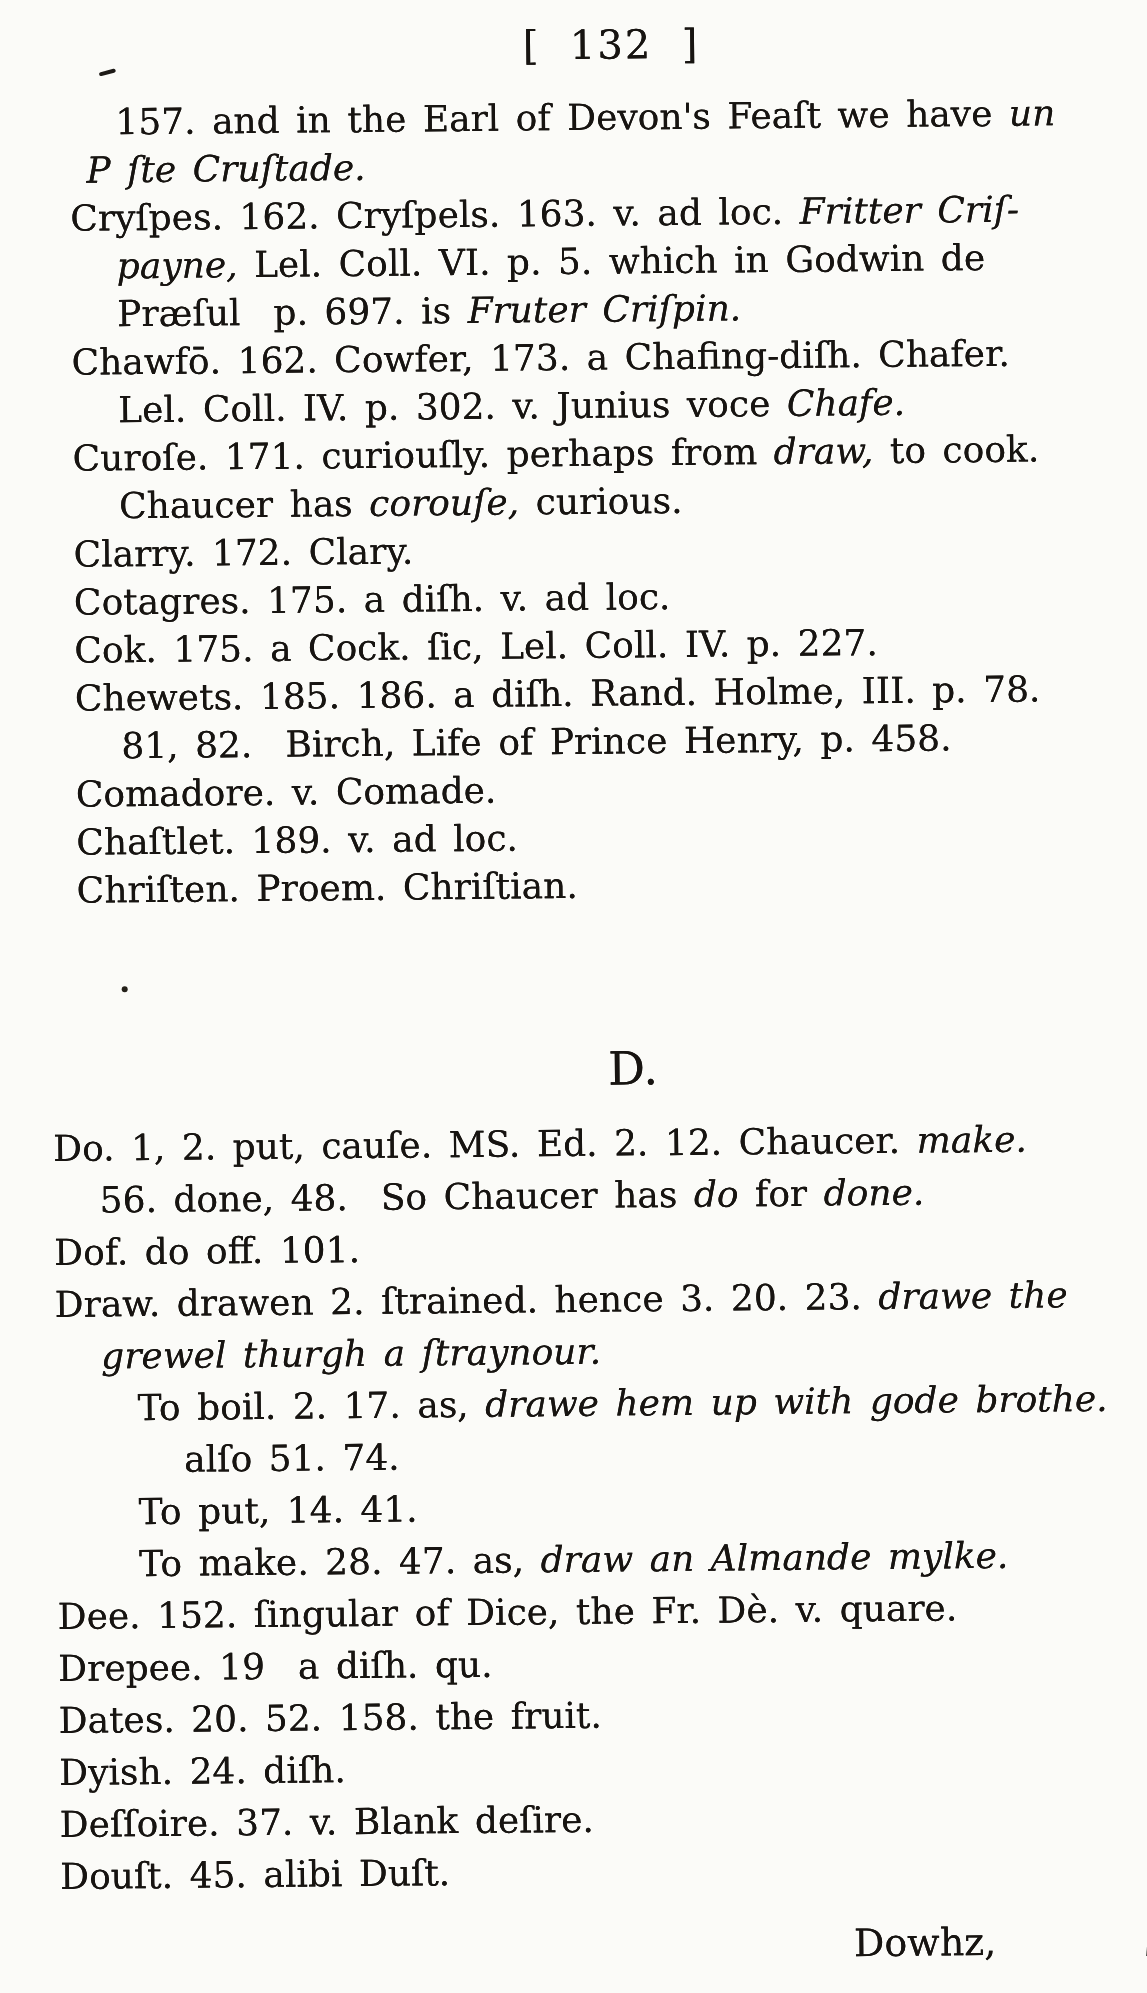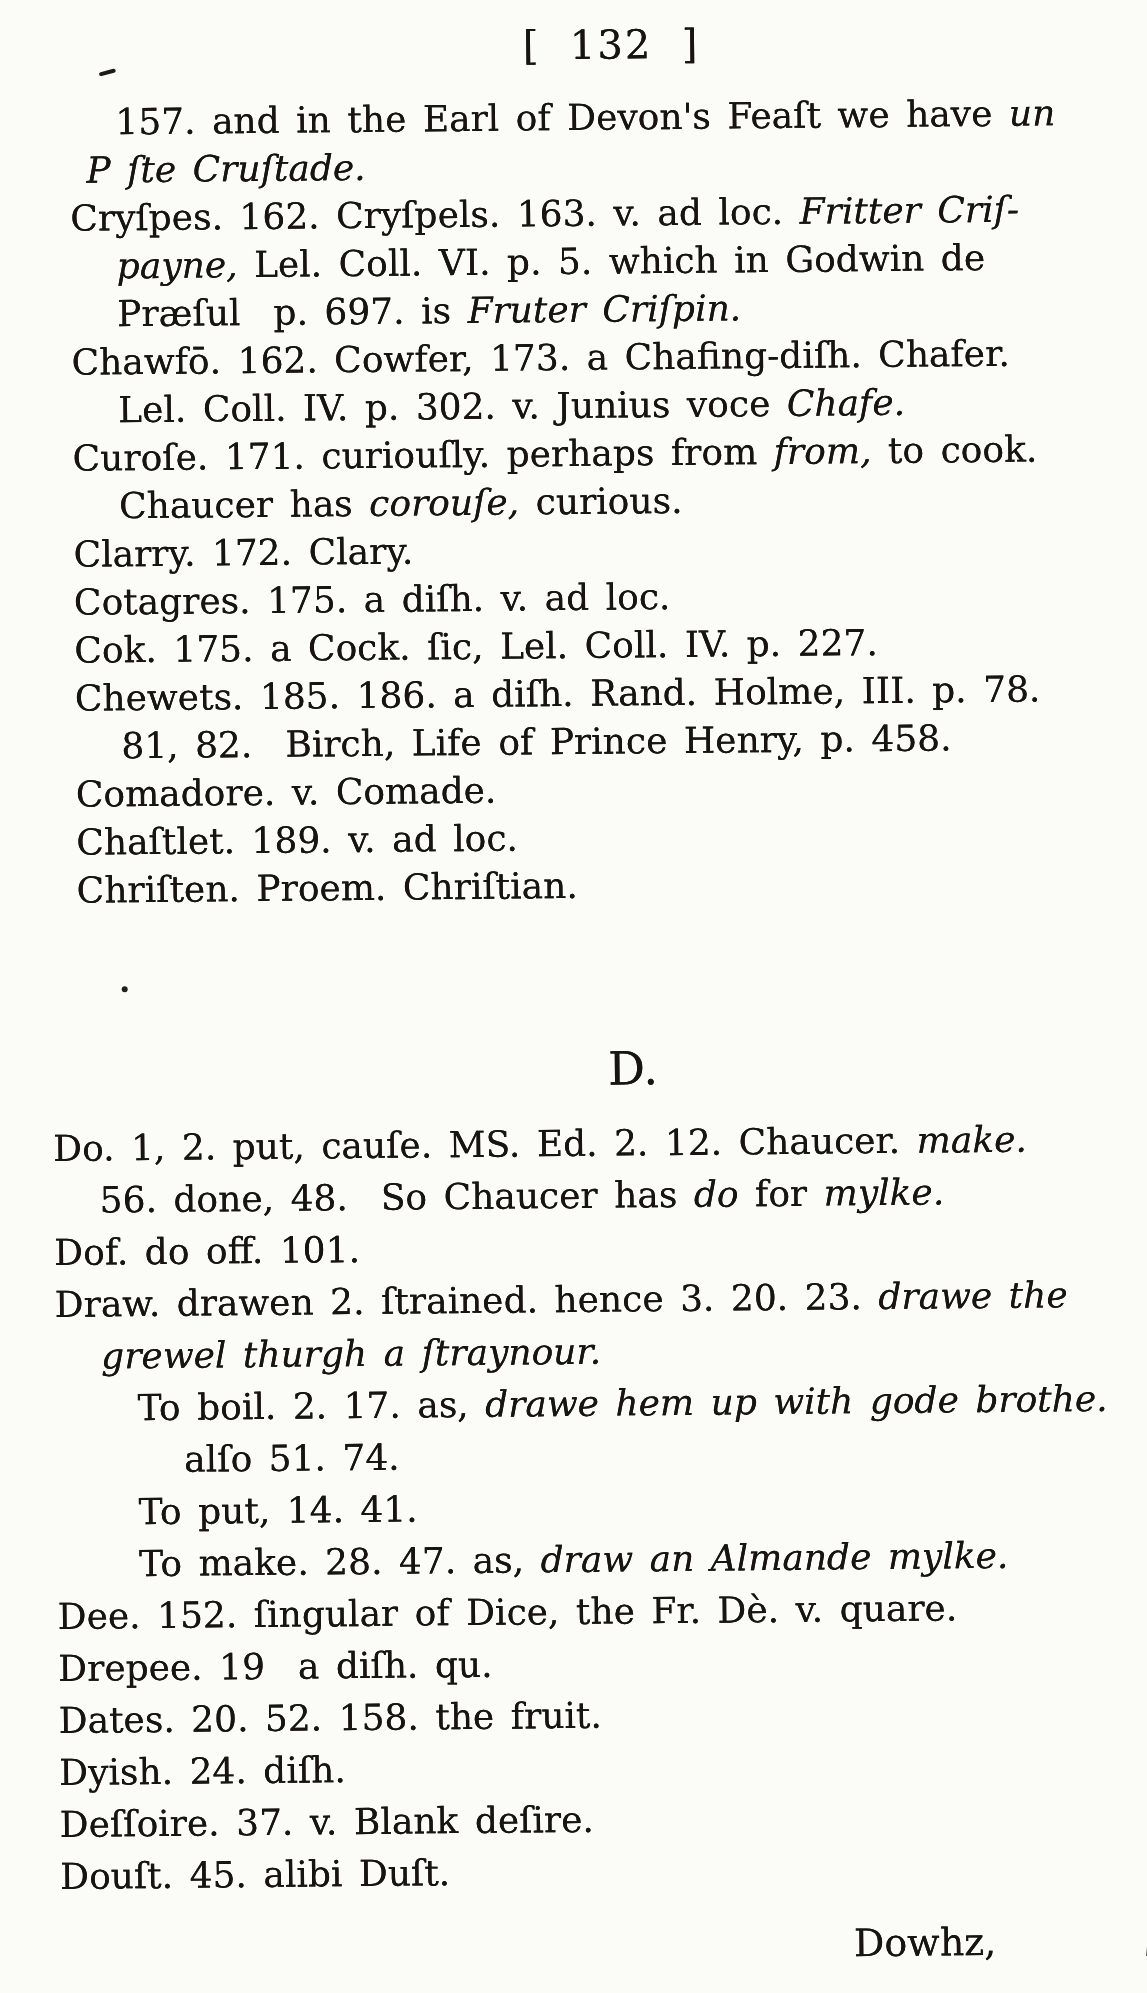--- a/index.html
+++ b/index.html
@@ -76,35 +76,35 @@
 
   <div class="entries">
       <section class="sec sec-c">
         <div class="line ind1"><span>157. and in the Earl of Devon's Feaſt we have </span><em>un</em></div>
         <div class="line ind0"><span> </span><em>P ſte Cruſtade.</em></div>
         <div class="line ind0"><span>Cryſpes. 162. Cryſpels. 163. v. ad loc. </span><em>Fritter Criſ-</em></div>
         <div class="line ind1"><em>payne,</em><span> Lel. Coll. VI. p. 5. which in Godwin de</span></div>
         <div class="line ind1"><span>Præſul  p. 697. is </span><em>Fruter Criſpin.</em></div>
         <div class="line ind0"><span>Chawfō. 162. Cowfer, 173. a Chafing-diſh. Chafer.</span></div>
         <div class="line ind1"><span>Lel. Coll. IV. p. 302. v. Junius voce </span><em>Chafe.</em></div>
-        <div class="line ind0"><span>Curoſe. 171. curiouſly. perhaps from </span><em>from,</em><span> to cook.</span></div>
+        <div class="line ind0"><span>Curoſe. 171. curiouſly. perhaps from </span><em>draw,</em><span> to cook.</span></div>
         <div class="line ind1"><span>Chaucer has </span><em>corouſe,</em><span> curious.</span></div>
         <div class="line ind0"><span>Clarry. 172. Clary.</span></div>
         <div class="line ind0"><span>Cotagres. 175. a diſh. v. ad loc.</span></div>
         <div class="line ind0"><span>Cok. 175. a Cock. ſic, Lel. Coll. IV. p. 227.</span></div>
         <div class="line ind0"><span>Chewets. 185. 186. a diſh. Rand. Holme, III. p. 78.</span></div>
         <div class="line ind1"><span>81, 82.  Birch, Life of Prince Henry, p. 458.</span></div>
         <div class="line ind0"><span>Comadore. v. Comade.</span></div>
         <div class="line ind0"><span>Chaſtlet. 189. v. ad loc.</span></div>
         <div class="line ind0"><span>Chriſten. Proem. Chriſtian.</span></div>
       </section>
       <section class="sec sec-d">
         <div class="sec-heading">D.</div>
         <div class="line ind0"><span>Do. 1, 2. put, cauſe. MS. Ed. 2. 12. Chaucer. </span><em>make.</em></div>
-        <div class="line ind1"><span>56. done, 48.  So Chaucer has </span><em>do</em><span> for </span><em>mylke.</em></div>
+        <div class="line ind1"><span>56. done, 48.  So Chaucer has </span><em>do</em><span> for </span><em>done.</em></div>
         <div class="line ind0"><span>Dof. do off. 101.</span></div>
         <div class="line ind0"><span>Draw. drawen 2. ſtrained. hence 3. 20. 23. </span><em>drawe the</em></div>
         <div class="line ind1"><em>grewel thurgh a ſtraynour.</em></div>
         <div class="line ind2"><span>To boil. 2. 17. as, </span><em>drawe hem up with gode brothe.</em></div>
         <div class="line ind3"><span>alſo 51. 74.</span></div>
         <div class="line ind2"><span>To put, 14. 41.</span></div>
         <div class="line ind2"><span>To make. 28. 47. as, </span><em>draw an Almande mylke.</em></div>
         <div class="line ind0"><span>Dee. 152. ſingular of Dice, the Fr. Dè. v. quare.</span></div>
         <div class="line ind0"><span>Drepee. 19  a diſh. qu.</span></div>
         <div class="line ind0"><span>Dates. 20. 52. 158. the fruit.</span></div>

